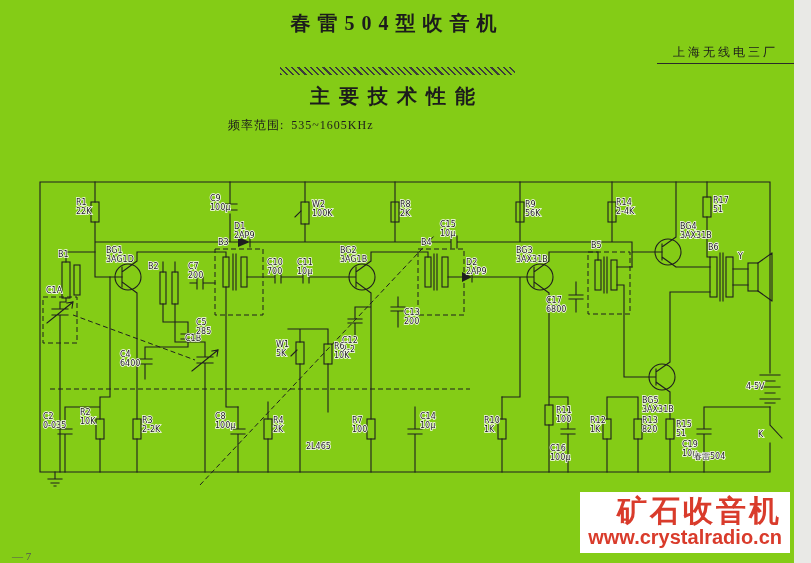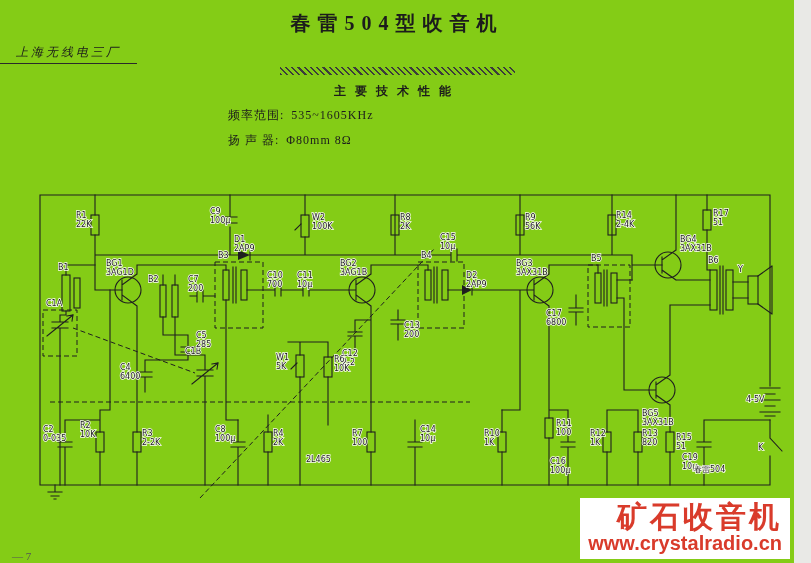--- a/index.html
+++ b/index.html
@@ -3,39 +3,39 @@
 <meta charset="utf-8">
 <style>
   * { box-sizing: border-box; margin: 0; padding: 0; }
   html, body { background: #e9e9e6; }
   .page {
     width: 794px; height: 563px; position: relative; overflow: hidden;
     background: #84cc16; color: #1c1c1c;
     font-family: "Liberation Serif", serif;
   }
   .title { text-align: center; padding-top: 10px; font-size: 20px; font-weight: bold; letter-spacing: 7px; }
-  .mfr-wrap { text-align: left; margin-top: 5px; font-style: italic; }
+  .mfr-wrap { text-align: right; margin-top: 5px; }
   .mfr { display: inline-block; font-size: 12px; letter-spacing: 3px; padding: 0 16px 2px; border-bottom: 1px solid #2a2a2a; }
   .ribbon {
     width: 235px; height: 8px; margin: 3px auto 0;
     background: repeating-linear-gradient(45deg, #3c3c3c 0px, #3c3c3c 1.6px, transparent 1.6px, transparent 4.4px);
   }
-  .spec-heading { text-align: center; font-size: 12px; font-weight: bold; letter-spacing: 9px; margin-top: 8px; }
+  .spec-heading { text-align: center; font-size: 20px; font-weight: bold; letter-spacing: 9px; margin-top: 8px; }
   .specs { display: flex; gap: 70px; margin: 7px 0 0 228px; font-size: 12px; }
   .spec-row { margin-bottom: 8px; letter-spacing: 1px; white-space: nowrap; }
   .spec-label { margin-right: 7px; }
-  .schematic { position: absolute; left: 10px; top: 170px; width: 790px; height: 340px; }
+  .schematic { position: absolute; left: 10px; top: 157px; width: 790px; height: 340px; }
   .schematic svg { display: block; }
   .schematic text {
     font-family: "DejaVu Sans", sans-serif; font-size: 8px; fill: #222;
     paint-order: stroke; stroke: #fcfcf8; stroke-width: 1.5px;
   }
   .caption { position: absolute; bottom: 8px; width: 100%; text-align: right; font-size: 13px; font-weight: bold; letter-spacing: 4px; }
   .page-mark { position: absolute; left: 12px; bottom: 1px; font-size: 11px; color: #555; }
-  .watermark { position: absolute; right: 4px; bottom: 4px; background: #ffffff; padding: 3px 8px 4px; text-align: right; }
+  .watermark { position: absolute; right: 4px; bottom: 10px; background: #ffffff; padding: 3px 8px 4px; text-align: right; }
   .wm1 { font-size: 30px; font-weight: bold; letter-spacing: 3px; line-height: 1.05; }
   .wm2 { font-size: 20px; font-weight: bold; font-family: "Liberation Sans", sans-serif; }
   .wire { stroke: #1f1f1f; stroke-width: 1.1; fill: none; stroke-linecap: square; }
   .dashed { stroke: #1f1f1f; stroke-width: 1; fill: none; stroke-dasharray: 5 3; }
   .winding { stroke: #1f1f1f; stroke-width: 1.1; fill: none; }
   .solidpart { fill: #1f1f1f; stroke: none; }
 </style>
 </head>
 <body>
 
@@ -46,21 +46,20 @@
   <div class="mfr-wrap">
     <div class="mfr">上海无线电三厂</div>
     <div class="ribbon"></div>
   </div>
 
   <h2 class="spec-heading">主要技术性能</h2>
 
   <div class="specs">
     <div class="spec-col" id="specs-col-left">
         <div class="spec-row"><span class="spec-label">频率范围:</span><span class="spec-value">535~1605KHz</span></div>
-        <div class="spec-row"><span class="spec-label">扬 声 器:</span><span class="spec-value">Φ80mm 8Ω</span></div>
       </div>
     <div class="spec-col" id="specs-col-right">
       </div>
   </div>
 
   <div class="schematic">
     <svg width="790" height="340" viewBox="0 0 790 340">
 
       <g>
         <path class="wire" d="M30 25 H760 M30 315 H760 M30 25 V315 M760 25 V216 M760 250 V268 M760 268 L772 281 M760 286 V315"></path>

